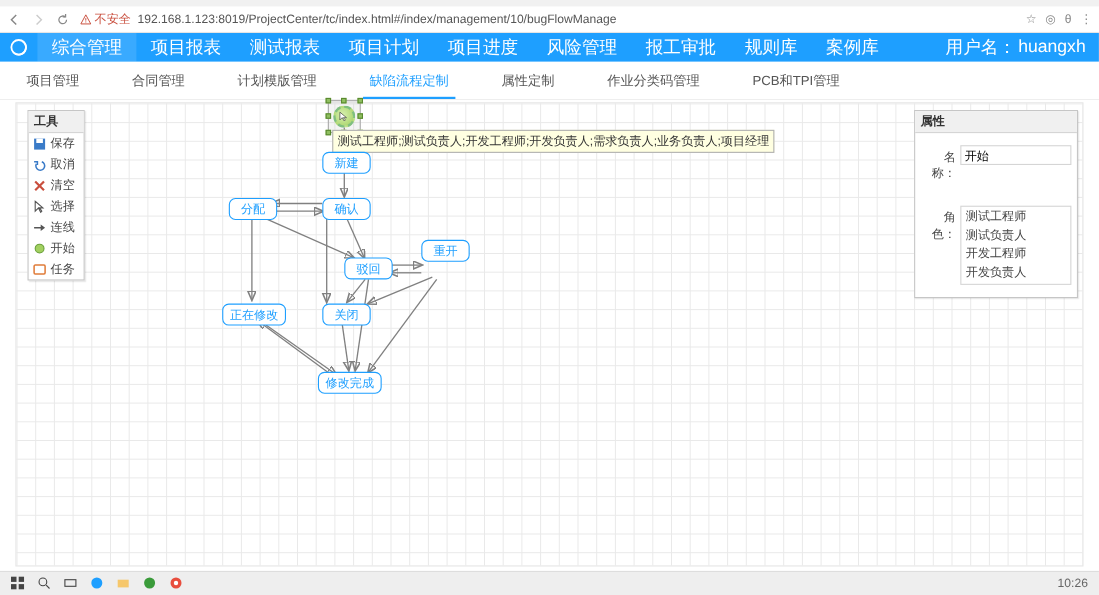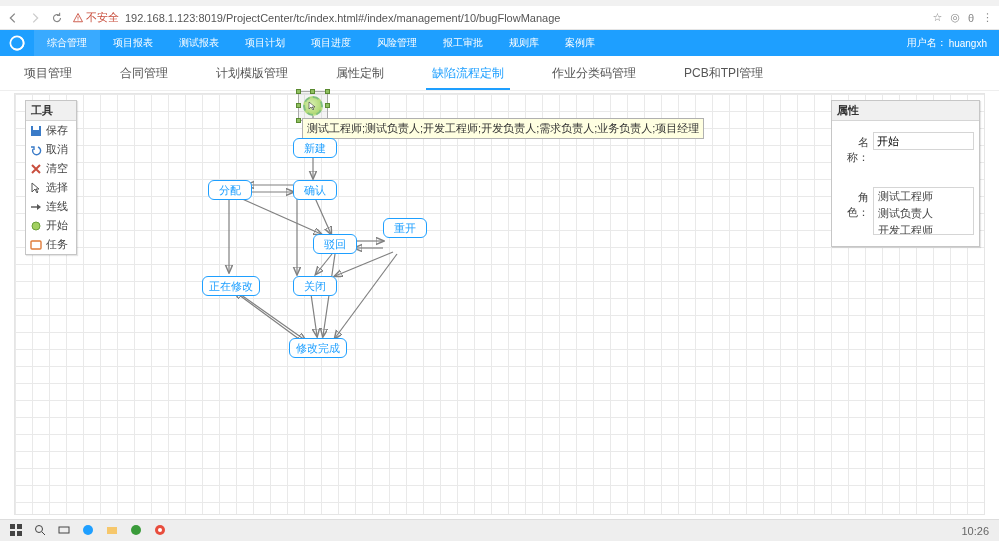--- a/index.html
+++ b/index.html
@@ -8,21 +8,21 @@
   
   .browser-top { height: 6px; background: #f1f1f1; }
   .browser-bar { height: 24px; background: #fff; border-bottom: 1px solid #e5e5e5; display: flex; align-items: center; padding: 0 6px; gap: 8px; font-size: 11px; color: #666; }
   .nav-ico { width: 14px; height: 14px; display: inline-flex; align-items: center; justify-content: center; color: #888; }
   .addr { flex: 1; display: flex; align-items: center; gap: 6px; }
   .warn { color: #c94f3e; display: flex; align-items: center; gap: 2px; }
   .url { color: #555; }
   .ico-btn { color: #888; }
 
   
-  .main-nav { height: 26px; background: #1e9fff; display: flex; align-items: stretch; color: #fff; font-size: 10px; }
+  .main-nav { height: 26px; background: #1e9fff; display: flex; align-items: stretch; color: #fff; font-size: 16px; }
   .logo { width: 34px; display: flex; align-items: center; justify-content: center; }
   .logo svg { width: 20px; height: 20px; }
   .nav-item { padding: 0 13px; display: flex; align-items: center; cursor: pointer; }
   .nav-item.active { background: rgba(255,255,255,0.12); }
   .user { margin-left: auto; padding: 0 12px; display: flex; align-items: center; gap: 2px;}
 
   
   .sub-nav { height: 35px; border-bottom: 1px solid #eee; display: flex; align-items: center; font-size: 12px; color: #555; }
   .sub-item { padding: 0 24px; height: 100%; display: flex; align-items: center; cursor: pointer; position: relative; }
   .sub-item.active { color: #1e9fff; }
@@ -42,21 +42,21 @@
   .tool-row { display: flex; align-items: center; gap: 4px; padding: 2px 4px; cursor: pointer; font-size: 11px; color: #444; }
   .tool-ico { width: 12px; height: 12px; display:inline-flex; align-items:center; justify-content:center; }
 
   
   .props { position: absolute; right: 4px; top: 6px; width: 149px; background: #fff; border: 1px solid #c6c6c6; box-shadow: 1px 1px 1px rgba(0,0,0,0.1); }
   .props-head { background: #f0f0f0; padding: 2px 5px; font-size: 11px; border-bottom: 1px solid #d5d5d5; color: #333; font-weight:600;}
   .prop-row { display: flex; align-items: flex-start; padding: 11px 5px; gap: 4px; font-size: 11px; color: #444; }
   .prop-label { width: 32px; text-align: right; padding-top: 3px; }
   .prop-input { flex:1; }
   .prop-input input { width: 100%; height: 18px; border: 1px solid #d5d5d5; font-size: 11px; padding: 0 3px; }
-  .role-list { flex:1; border: 1px solid #d5d5d5; background: #fff; height: 48px; overflow-y: auto; }
+  .role-list { flex:1; border: 1px solid #d5d5d5; background: #fff; height: 72px; overflow-y: auto; }
   .role-item { padding: 1px 4px; font-size: 11px; color: #444; cursor: pointer; }
 
   
   .node { position: absolute; border: 1.5px solid #1e9fff; border-radius: 6px; background: #fff; color: #1e9fff; font-size: 11px; display: flex; align-items: center; justify-content: center; padding: 3px 10px; min-width: 38px; height: 20px;}
   .tooltip { position:absolute; background:#ffffe1; border:1px solid #b0b0b0; font-size:11px; color:#333; padding:2px 4px; white-space:nowrap; }
   .start-node { position:absolute; width:20px; height:20px; border: 2px dashed #7fbf7f; border-radius: 50%; background: radial-gradient(circle at 40% 40%, #d8f0b0, #a2d060); display:flex; align-items:center; justify-content:center;}
   .start-sel { position:absolute; border:1px solid #aaa; background:rgba(180,180,180,0.15);}
   .handle { position:absolute; width:5px; height:5px; background:#8fbf60; border:1px solid #5a8a30; }
 
   
@@ -148,25 +148,25 @@
 <div class="sub-nav">
   <div class="sub-item">
       <span>项目管理</span>
     </div>
   <div class="sub-item">
       <span>合同管理</span>
     </div>
   <div class="sub-item">
       <span>计划模版管理</span>
     </div>
-  <div class="sub-item">
-      <span>属性定制</span>
-    </div>
   <div class="sub-item active">
       <span>缺陷流程定制</span>
+    </div>
+  <div class="sub-item">
+      <span>属性定制</span>
     </div>
   <div class="sub-item">
       <span>作业分类码管理</span>
     </div>
   <div class="sub-item">
       <span>PCB和TPI管理</span>
     </div>
 </div>
 
 <div class="workspace">

